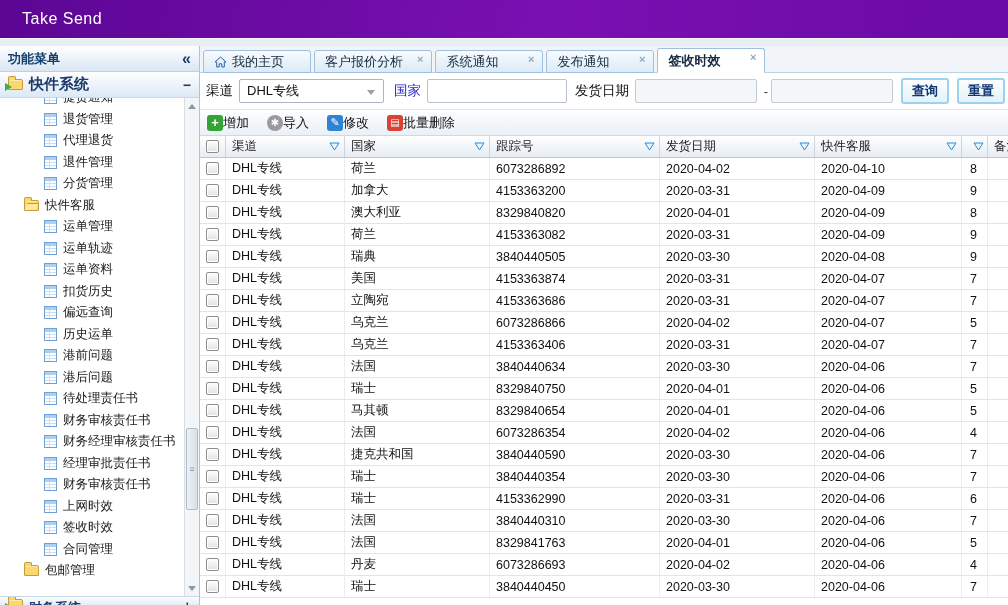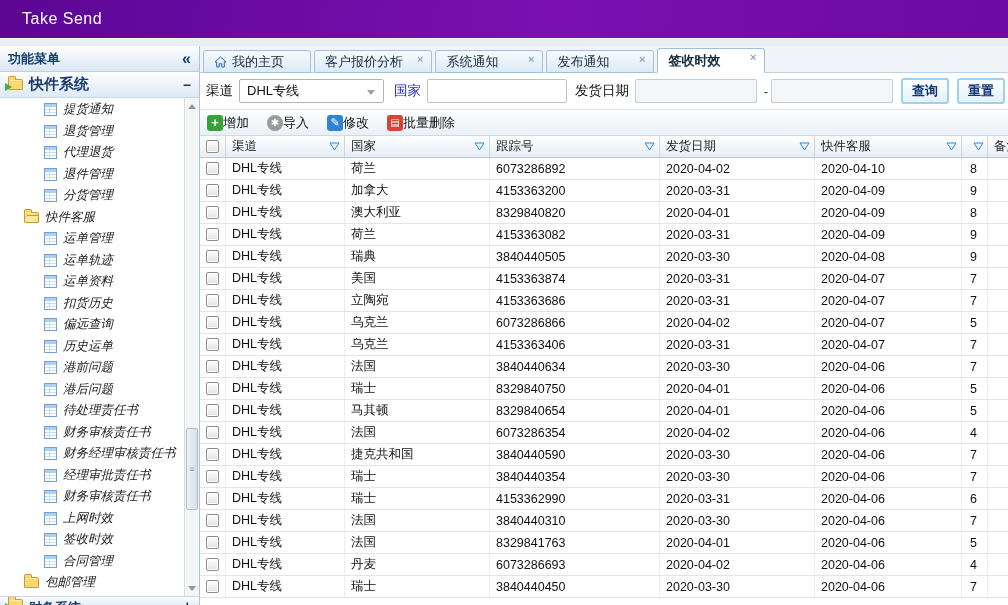--- a/index.html
+++ b/index.html
@@ -18,21 +18,21 @@
   
   .sidebar { width:200px; flex:0 0 200px; border-right:1px solid #aec3d8; display:flex; flex-direction:column; background:#fff; }
   .side-hd { height:26px; flex:0 0 26px; background:linear-gradient(#ffffff,#d9e6f3); border-bottom:1px solid #bdd1e5; display:flex; align-items:center; justify-content:space-between; padding:0 8px; }
   .side-hd .t { font-weight:bold; color:#13406e; font-size:13px; }
   .side-hd .collapse { font-weight:bold; color:#13406e; font-size:16px; line-height:1; cursor:pointer; }
   .acc-hd { height:26px; flex:0 0 26px; background:linear-gradient(#fefefe,#dcE9f5); border-bottom:1px solid #c6d8ea; display:flex; align-items:center; padding:0 8px; gap:6px; }
   .acc-hd .t { font-weight:bold; color:#1a3a6a; font-size:15px; flex:1; }
   .acc-hd .tog { color:#334; font-size:14px; font-weight:bold; cursor:pointer; }
 
   .tree-wrap { flex:1; display:flex; min-height:0; }
-  .tree-items { flex:1; overflow:hidden; padding-top:12px;font-style:italic; }
+  .tree-items { flex:1; overflow:hidden; padding-top:0; }
   .titem { height:21.5px; display:flex; align-items:center; gap:6px; font-size:12.5px; color:#1b1b1b; white-space:nowrap; cursor:pointer; }
   .titem.leaf { padding-left:44px; }
   .titem.folder { padding-left:24px;text-align:center; }
   .titem.cut { margin-top:-11px; }
 
   .i-leaf { width:13px; height:13px; flex:0 0 13px; border:1px solid #6f9fd4; background-color:#fff;
     background-image:linear-gradient(#add0ef,#add0ef),linear-gradient(#c9def2,#c9def2),linear-gradient(#c9def2,#c9def2),linear-gradient(#c9def2,#c9def2);
     background-size:13px 3px,13px 1px,13px 1px,1px 9px; background-position:0 0,0 5px,0 8px,4px 2px; background-repeat:no-repeat; }
   .i-folder-open,.i-folder-closed,.i-panel { width:15px; height:11px; flex:0 0 15px; position:relative; background:#fbd86e; border:1px solid #c79b3a; border-radius:2px 2px 1px 1px; box-shadow:inset 0 1px 0 #fdeaa8; }
   .i-folder-open::before,.i-folder-closed::before,.i-panel::before { content:""; position:absolute; top:-4px; left:-1px; width:6px; height:3px; background:#fbd86e; border:1px solid #c79b3a; border-bottom:none; border-radius:2px 2px 0 0; }

